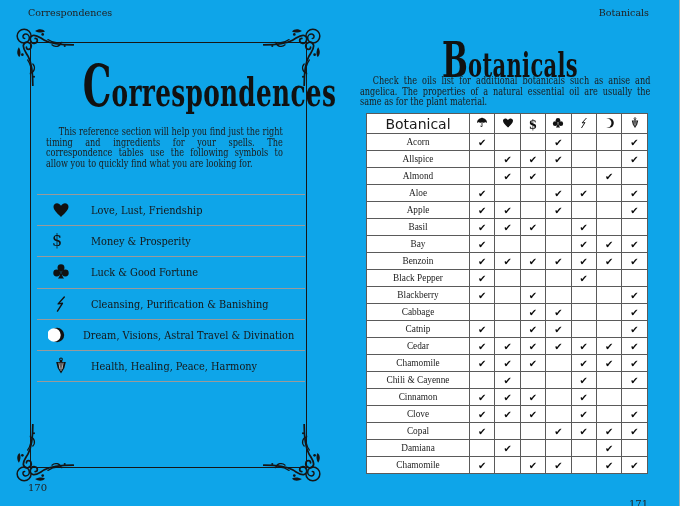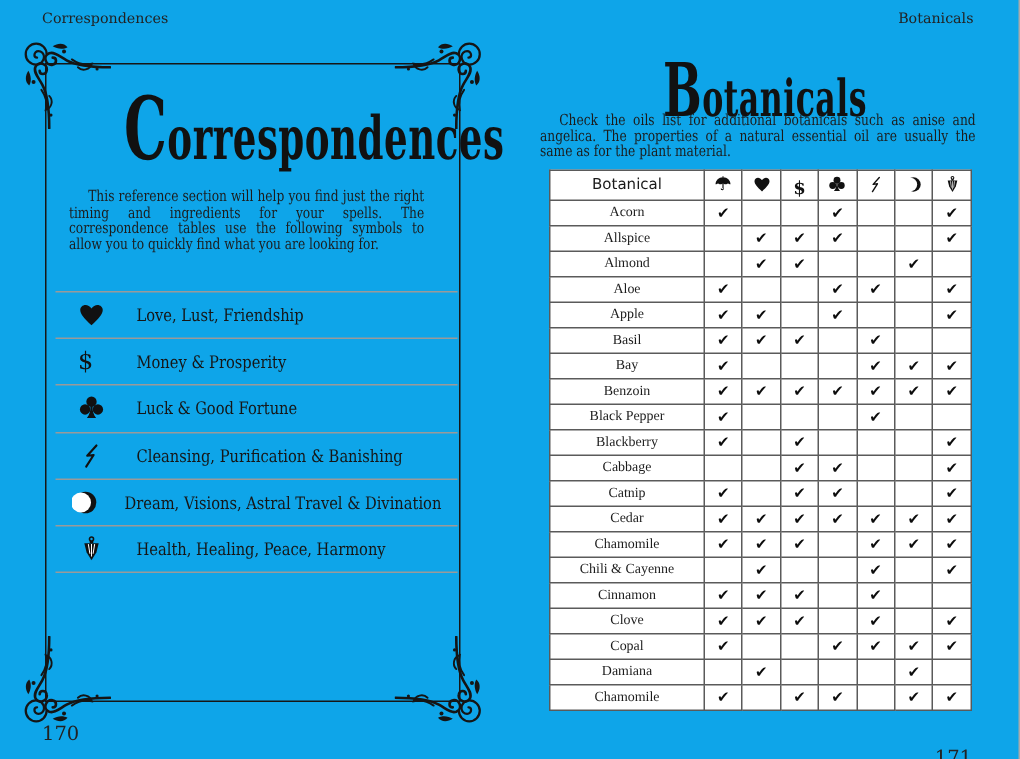--- a/index.html
+++ b/index.html
@@ -6,21 +6,21 @@
   html,body { background:#ffffff; }
   .screen {
     position:relative; width:680px; height:506px; background:#0ea5e9;
     font-family:"DejaVu Serif", serif; color:#1a1a1a; overflow:hidden;
     border-right:1px solid #aaaaaa;
   }
   .abs { position:absolute; }
 
   
   .running-head { font-size:9.5px; color:#222; }
-  .folio { font-size:13px; color:#222; }
+  .folio { font-size:10px; color:#222; }
 
   
   .ornate {
     font-family:"DejaVu Serif", serif; font-weight:bold; color:#111;
     text-align:center; transform:scaleX(0.62); transform-origin:50% 0;
     white-space:nowrap; letter-spacing:0.5px;
   }
   .ornate::first-letter { font-size:1.45em; }
 
   
@@ -49,21 +49,21 @@
   .icon-sm { width:12px; height:12px; }
   .dollar { font-family:"DejaVu Serif", serif; color:#111; }
   .dollar.icon-lg { font-size:16px; line-height:18px; font-weight:normal; }
   .dollar.icon-sm { font-size:12px; line-height:12px; }
 
   
   table.bot { border-collapse:collapse; table-layout:fixed; width:281px; background:#fff; }
   table.bot th, table.bot td {
     border:1px solid #5a5a5a; text-align:center; vertical-align:middle; padding:0;
   }
-  th.name-h { width:103px; font-family:"DejaVu Sans", sans-serif; font-weight:normal; font-size:10px; height:20px; }
+  th.name-h { width:103px; font-family:"DejaVu Sans", sans-serif; font-weight:normal; font-size:14px; height:20px; }
   th.icon-h { width:25.4px; }
   td.name-c { font-family:Liberation Serif, serif; font-size:9.3px; color:#1c1c1c; height:17px; }
   td.check-c { font-size:10px; color:#0c0c0c; font-family:"DejaVu Sans", sans-serif; }
 </style>
 </head>
 <body>
 
 <svg width="0" height="0" style="position:absolute">
   <defs>
     <symbol id="sym-umbrella" viewBox="0 0 24 24">

